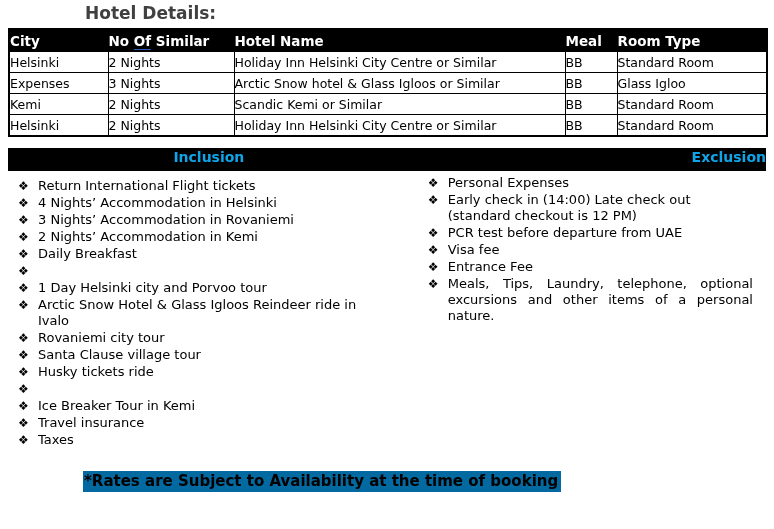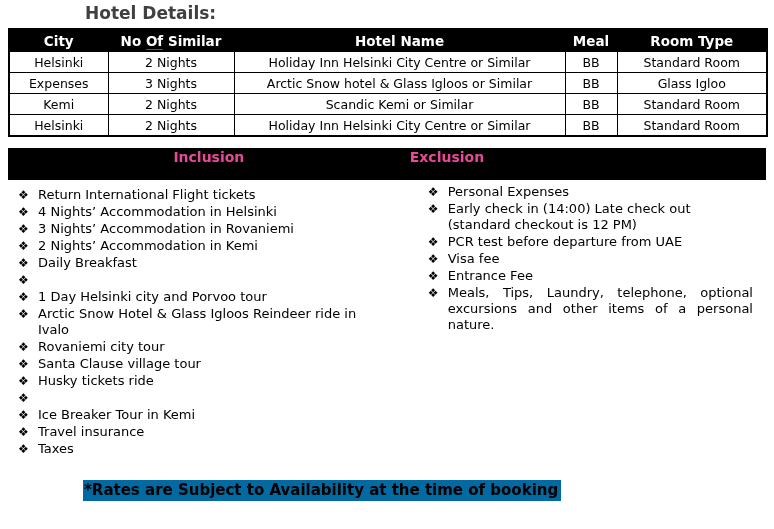--- a/index.html
+++ b/index.html
@@ -25,21 +25,21 @@
   table.hotel-table {
     border-collapse: collapse;
     table-layout: fixed;
     width: 758px;
     margin: 4px 0 0 8px;
     border: 2px solid #000;
   }
   table.hotel-table th, table.hotel-table td {
     border: 1px solid #000;
     padding: 1px 0;
-    text-align: center;
+    text-align: left;
     white-space: nowrap;
     overflow: hidden;
     font-size: 12.5px;
   }
   table.hotel-table th {
     background: #000000;
     color: #ffffff;
     font-weight: bold;
     font-size: 13.5px;
     height: 19px;
@@ -50,28 +50,28 @@
   .grammar {
     border-bottom: 3px double #2E5CB8;
     padding-bottom: 0px;
   }
 
   
   .section { margin: 11px 0 0 8px; width: 758px; }
   .section-header {
     display: flex;
     background: #000000;
-    color: #ec4899;
+    color: #0ea5e9;
     font-weight: bold;
     font-size: 14px;
-    height: 32px;
+    height: 23px;
     line-height: 19px;
   }
   .section-header .half-left  { width: 53%; text-align: center; }
-  .section-header .half-right { width: 47%; text-align: left; }
+  .section-header .half-right { width: 47%; text-align: right; }
 
   .columns { display: flex; align-items: flex-start; }
   .col-left  { width: 53%; }
   .col-right { width: 47%; }
 
   ul.bullet-list { list-style: none; margin: 0; padding: 0; font-size: 13px; }
   .col-left  ul.bullet-list { margin-top: 7px; }
   .col-right ul.bullet-list { margin-top: 4px; }
   ul.bullet-list li {
     display: flex;

